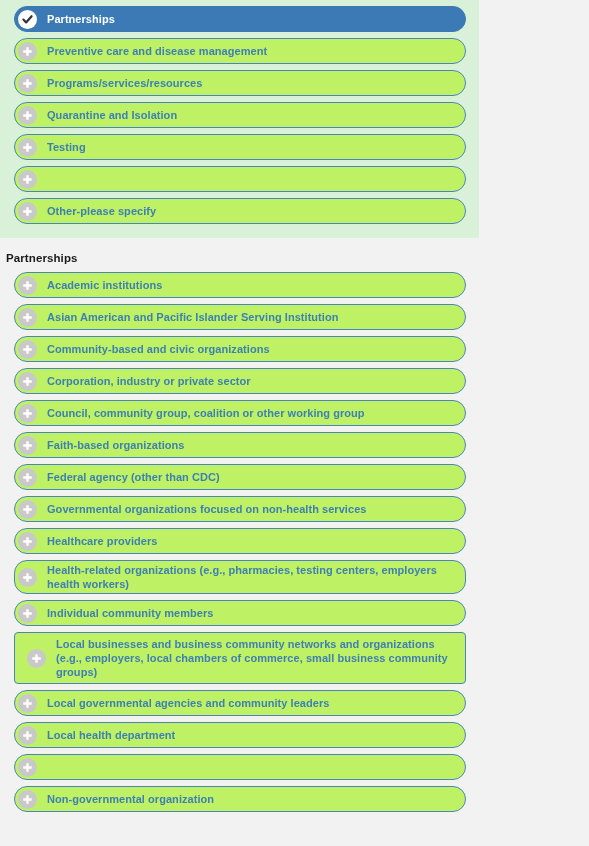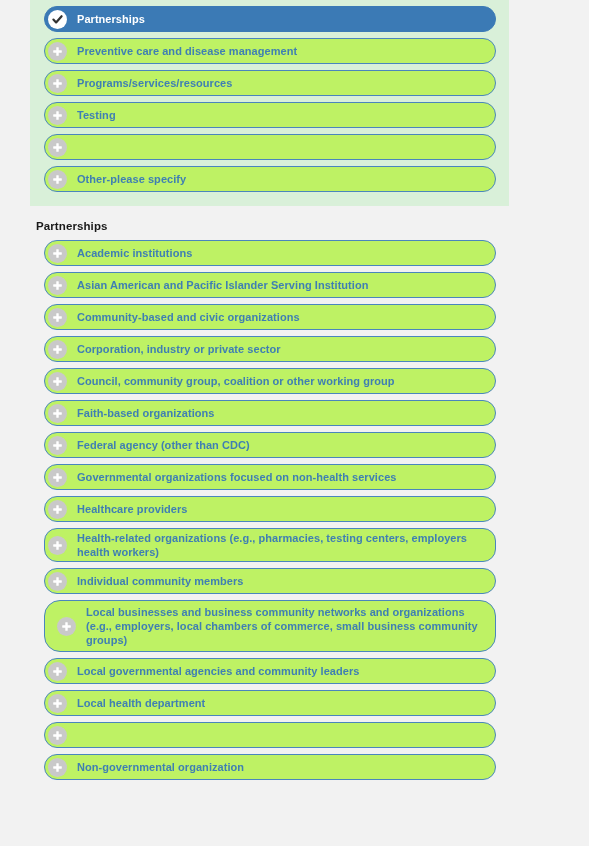--- a/index.html
+++ b/index.html
@@ -12,21 +12,20 @@
     overflow: hidden;
     background: #f2f2f2;
     font-family: "Liberation Sans", sans-serif;
     -webkit-font-smoothing: antialiased;
   }
   .screen {
     width: 479px;
     height: 846px;
     position: relative;
     overflow: hidden;
-    margin-left: 30px;
   }
 
   
   .section-green {
     background: #d9f0d9;
     padding: 6px 0 8px 0;
   }
   .section-gray {
     background: #f2f2f2;
     padding: 0 0 0 0;
@@ -49,21 +48,21 @@
     box-sizing: border-box;
     min-height: 26px;
     margin-bottom: 6px;
     border: 1px solid #4a86bd;
     border-radius: 13px;
     background: #bef264;
     padding: 2px 6px 2px 3px;
     cursor: pointer;
   }
   .opt-row.two-line {
-    border-radius: 16px;
+    border-radius: 4px;
     align-items: center;
     padding-top: 4px;
     padding-bottom: 4px;
     padding-left: 12px;
   }
   .opt-row.selected {
     background: #3b7ab5;
     border-color: #3b7ab5;
   }
 
@@ -132,20 +131,29 @@
           </span>
           <span class="opt-label">Programs/services/resources</span>
         </div>
         <div class="opt-row">
           <span class="icon">
             <svg width="11" height="11" viewBox="0 0 11 11" aria-hidden="true">
               <rect x="4.3" y="1.2" width="2.4" height="8.6" rx="0.4" fill="#ffffff"></rect>
               <rect x="1.2" y="4.3" width="8.6" height="2.4" rx="0.4" fill="#ffffff"></rect>
             </svg>
           </span>
+          <span class="opt-label">Quarantine and Isolation</span>
+        </div>
+        <div class="opt-row">
+          <span class="icon">
+            <svg width="11" height="11" viewBox="0 0 11 11" aria-hidden="true">
+              <rect x="4.3" y="1.2" width="2.4" height="8.6" rx="0.4" fill="#ffffff"></rect>
+              <rect x="1.2" y="4.3" width="8.6" height="2.4" rx="0.4" fill="#ffffff"></rect>
+            </svg>
+          </span>
           <span class="opt-label">Testing</span>
         </div>
         <div class="opt-row">
           <span class="icon">
             <svg width="11" height="11" viewBox="0 0 11 11" aria-hidden="true">
               <rect x="4.3" y="1.2" width="2.4" height="8.6" rx="0.4" fill="#ffffff"></rect>
               <rect x="1.2" y="4.3" width="8.6" height="2.4" rx="0.4" fill="#ffffff"></rect>
             </svg>
           </span>
         </div>

